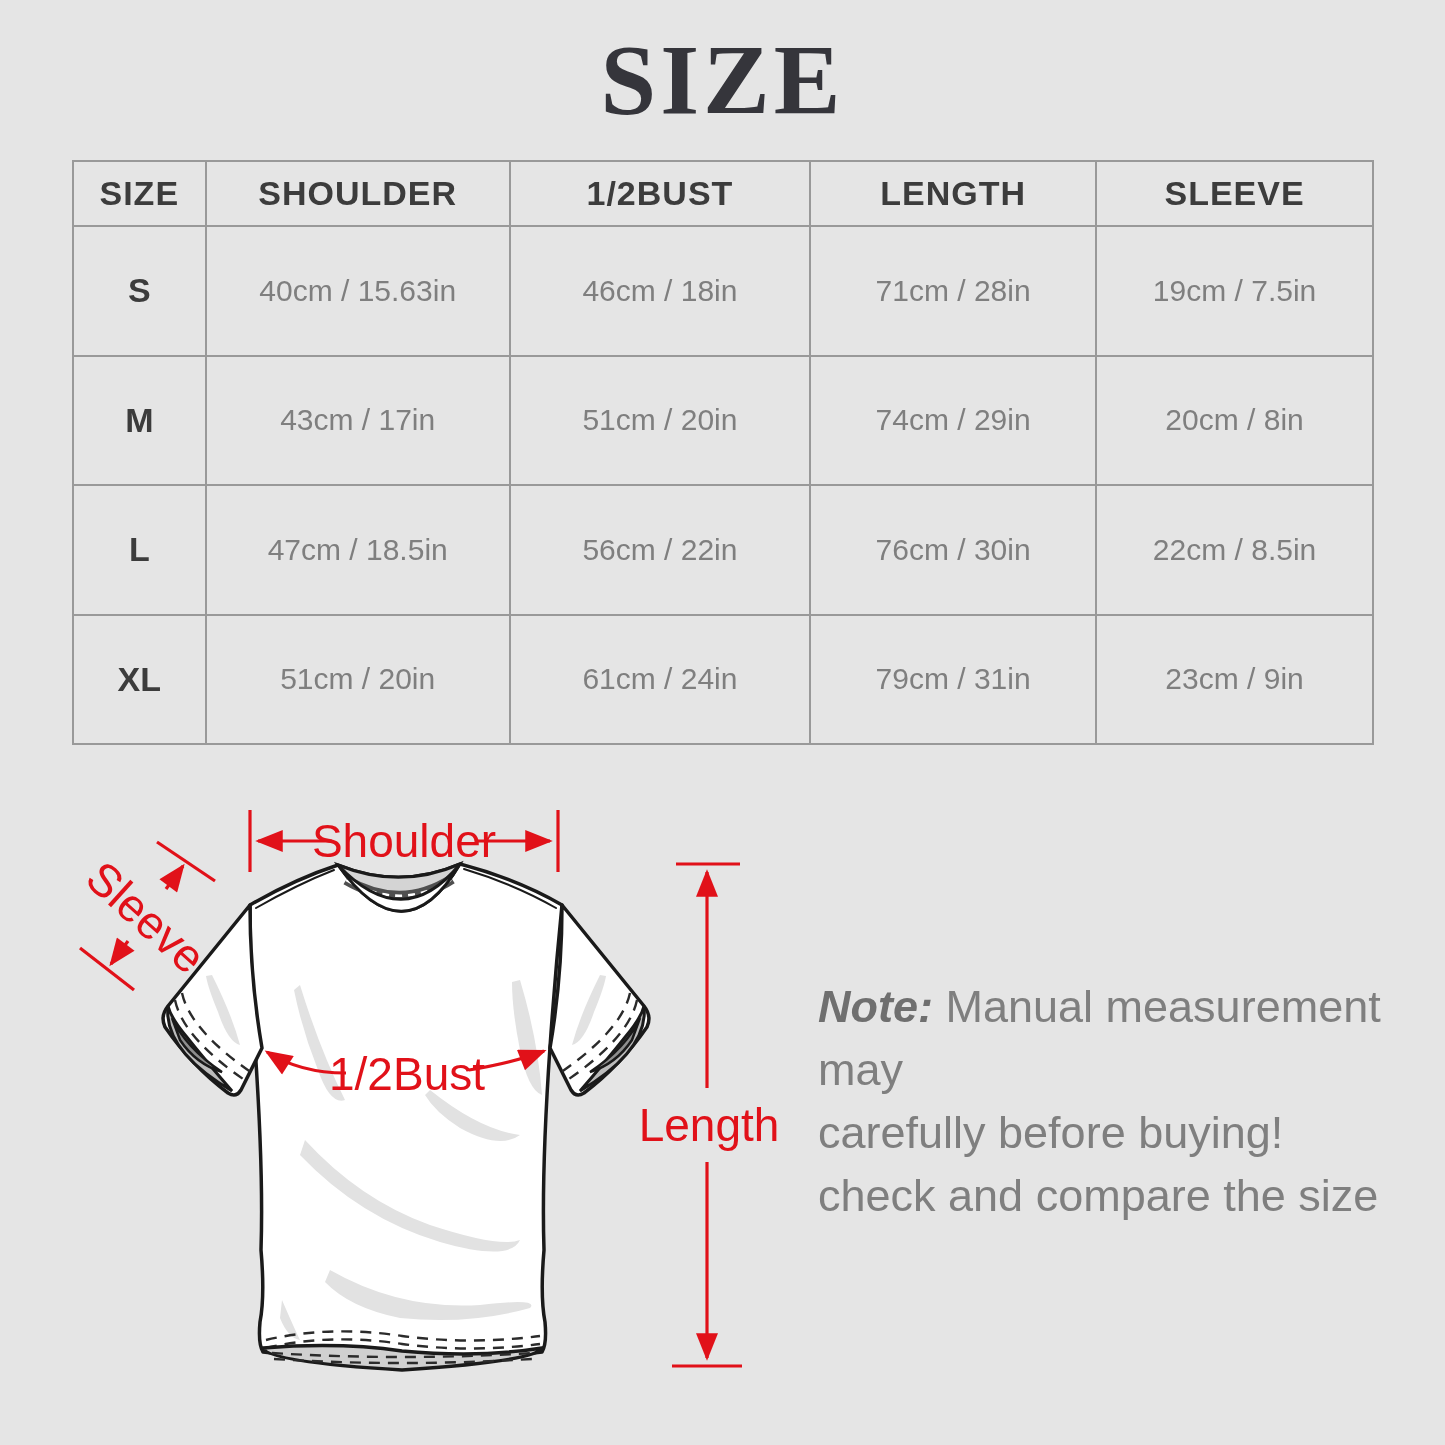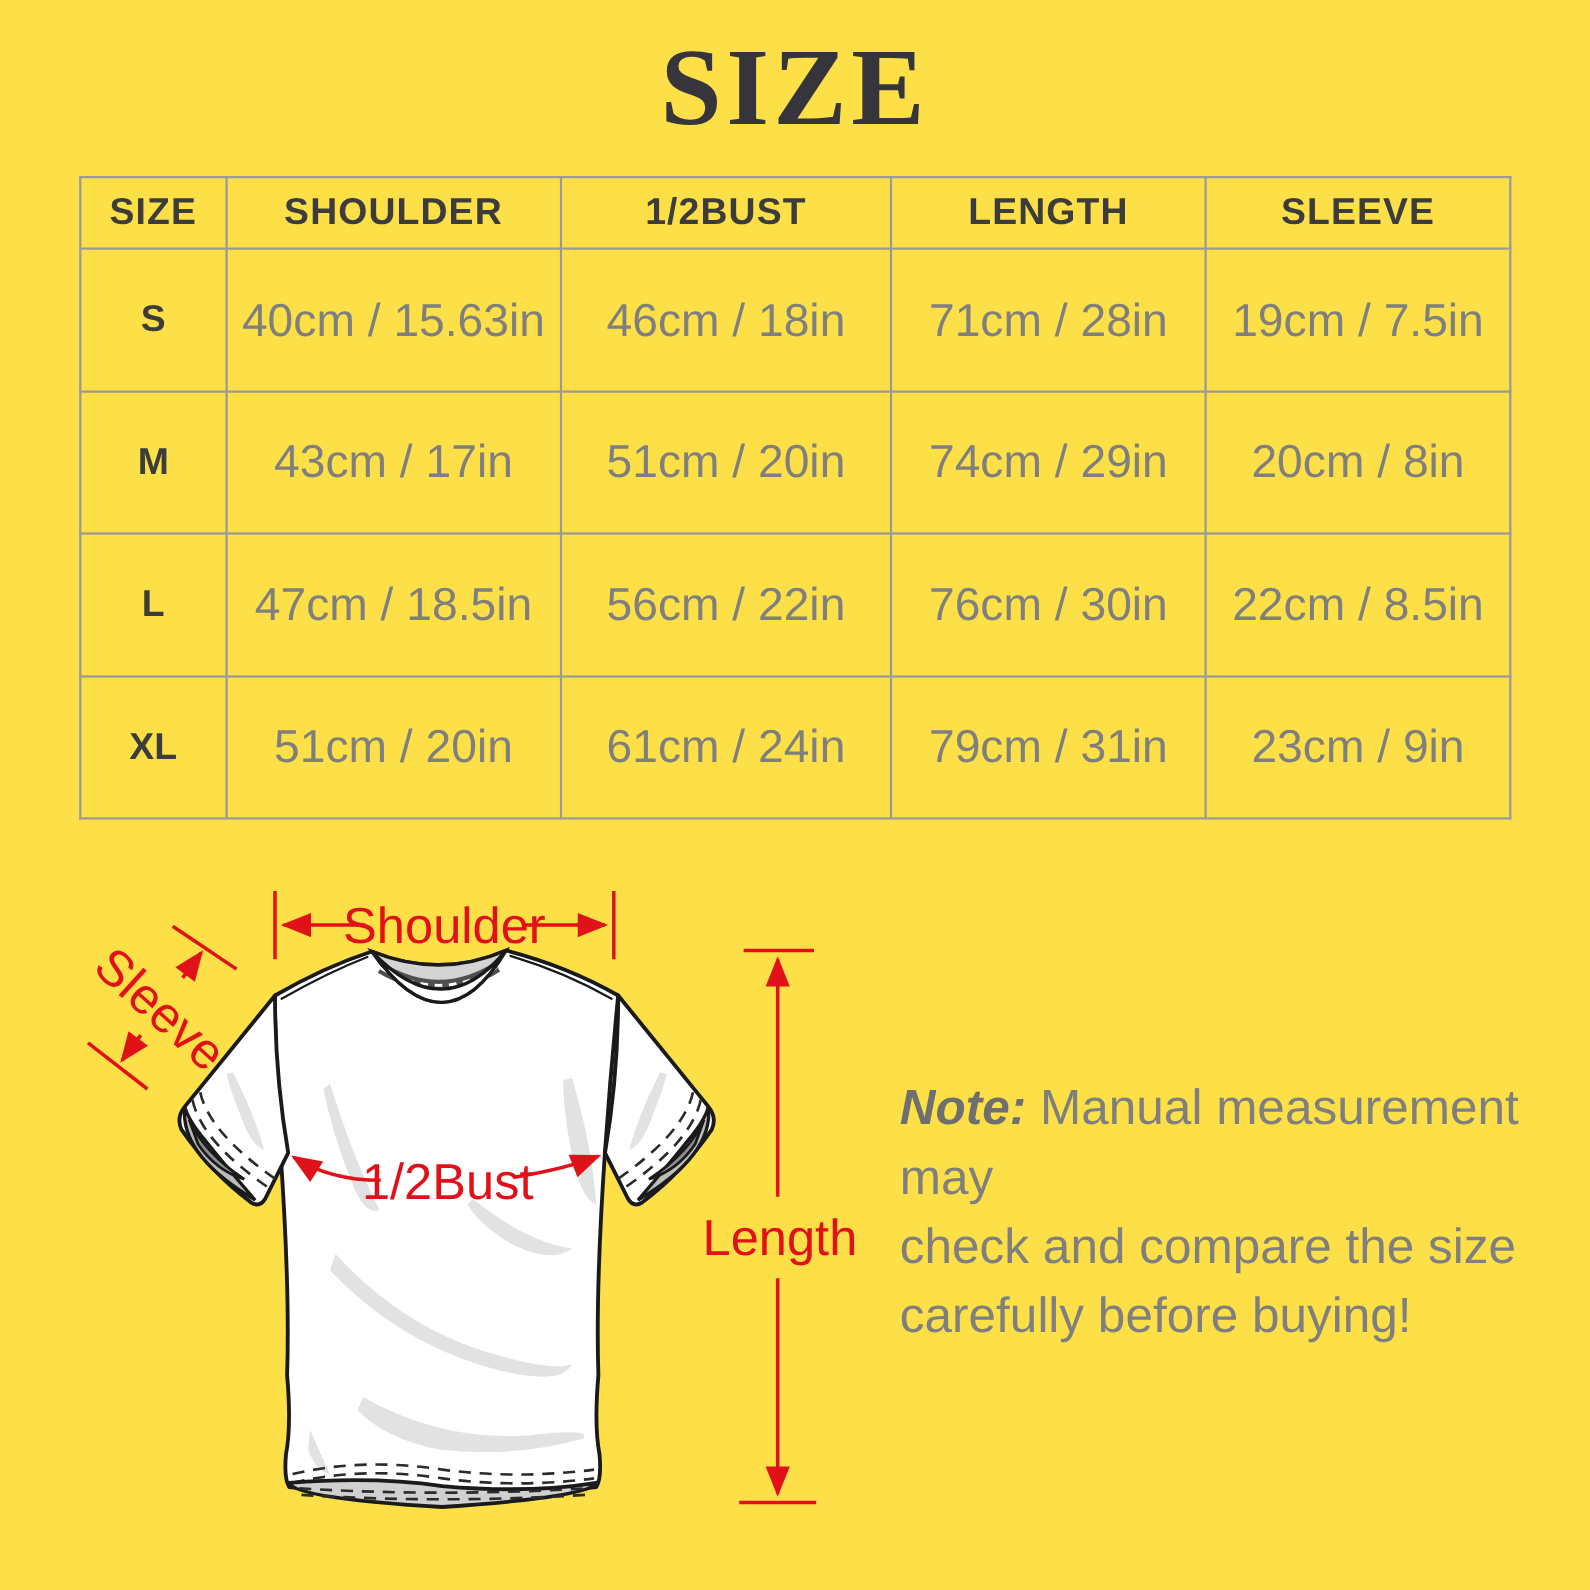--- a/index.html
+++ b/index.html
@@ -1,27 +1,27 @@
 <!DOCTYPE html>
 <html><head>
 <meta charset="utf-8">
 <style>
   html,body{margin:0;padding:0;background:#ffffff;}
-  .page{position:relative;width:1445px;height:1445px;background:#fde047;overflow:hidden;
+  .page{position:relative;width:1445px;height:1445px;background:#e5e5e5;overflow:hidden;
         font-family:"Liberation Sans", sans-serif;}
   .title{position:absolute;left:0;top:22px;width:1445px;text-align:center;
          font-family:"Liberation Serif", serif;font-weight:bold;font-size:100px;
          letter-spacing:4px;color:#35353b;}
   .size-table{position:absolute;left:72px;top:160px;width:1302px;height:585px;
               border-collapse:collapse;table-layout:fixed;}
   .size-table th,.size-table td{border:2px solid #999999;text-align:center;vertical-align:middle;
               padding:0;height:63px;}
   .size-table th{font-size:34px;font-weight:bold;color:#3c3c3c;letter-spacing:1px;}
   .size-table td.size-cell{font-size:34px;font-weight:bold;color:#3c3c3c;}
-  .size-table td.val-cell{font-size:42px;font-weight:normal;color:#7f7f7f;}
+  .size-table td.val-cell{font-size:30px;font-weight:normal;color:#7f7f7f;}
   .col-size{width:10.2%;} .col-shoulder{width:23.4%;} .col-bust{width:23.1%;}
   .col-length{width:22.0%;} .col-sleeve{width:21.3%;}
   .diagram-svg{position:absolute;left:0;top:780px;width:1445px;height:665px;}
   .shirt-line{fill:#ffffff;stroke:#1a1a1a;stroke-width:3.5;stroke-linejoin:round;stroke-linecap:round;}
   .shirt-thin{fill:none;stroke:#1a1a1a;stroke-width:2;stroke-linecap:round;}
   .stitch{fill:none;stroke:#2b2b2b;stroke-width:2.4;stroke-dasharray:11 8;stroke-linecap:butt;}
   .wrinkle{fill:#e2e2e2;stroke:none;}
   .note{position:absolute;left:818px;top:975px;width:585px;font-size:45px;line-height:63px;
         color:#7f7f7f;}
   .note b{color:#6f6f6f;font-weight:bold;font-style:italic;}
@@ -186,17 +186,17 @@
         <line x1="672" y1="1366" x2="742" y2="1366"></line>
         <path d="M707,1088 L707,872" marker-end="url(#ah)"></path>
         <path d="M707,1162 L707,1358" marker-end="url(#ah)"></path>
         <text class="red-label" x="709" y="1141" text-anchor="middle" fill="#e11119" stroke="none">Length</text>
       </g>
     </g>
   </svg>
 
   <div class="note">
     <div><b>Note:</b><span> Manual measurement may</span></div>
+    <div>carefully before buying!</div>
     <div>check and compare the size</div>
-    <div>carefully before buying!</div>
   </div>
 
 </div>
 
 </body></html>

